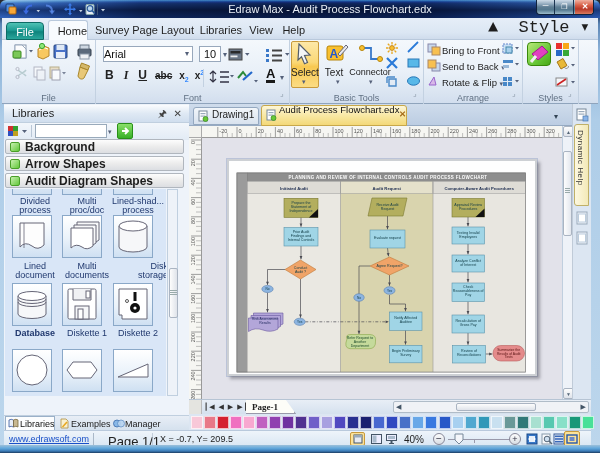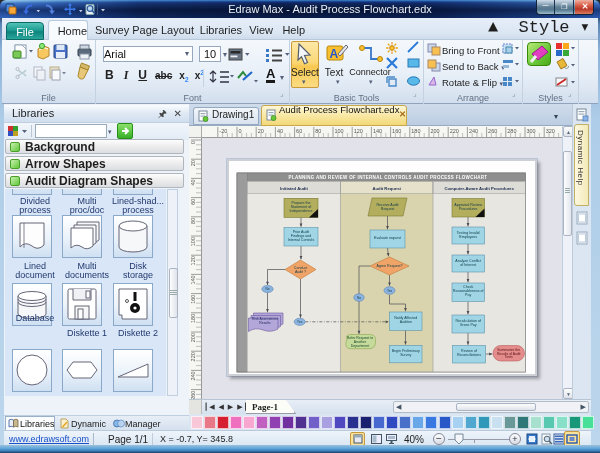--- a/index.html
+++ b/index.html
@@ -326,41 +326,41 @@
               <path d="M11 9 L33 9 L33 27 Q27 32 22 28 Q16 24 11 29 Z"></path>
               <path d="M8 12 L30 12 L30 30 Q24 35 19 31 Q13 27 8 32 Z" fill="#fff"></path>
             </g>
           </svg></div>
       <div class="ticon" style="left:108px;top:26px;"><svg width="38" height="41" viewBox="0 0 38 41">
             <path d="M5 10 L33 10 L33 31 A14 5 0 0 1 5 31 Z" fill="#f6f7f9" stroke="#667"></path>
             <ellipse cx="19" cy="10" rx="14" ry="5" fill="#fff" stroke="#667"></ellipse>
           </svg></div>
       <div class="tlabel" style="left:0px;top:73px;">Lined<br>document</div>
       <div class="tlabel" style="left:52px;top:73px;">Multi<br>documents</div>
-      <div class="tlabel" style="left:103px;top:73px;">Disk<br>storage</div>
+      <div class="tlabel" style="left:103px;top:73px;text-align:right;">Disk<br>storage</div>
       <div class="ticon" style="left:7px;top:94px;"><svg width="38" height="41" viewBox="0 0 38 41">
             <path d="M5 12 L33 12 L33 30 A14 4.5 0 0 1 5 30 Z" fill="#f6f7f9" stroke="#667"></path>
             <ellipse cx="19" cy="12" rx="14" ry="4.5" fill="#fff" stroke="#667"></ellipse>
             <path d="M5 15 A14 4.5 0 0 0 33 15 M5 18 A14 4.5 0 0 0 33 18" fill="none" stroke="#667"></path>
           </svg></div>
       <div class="ticon" style="left:57px;top:94px;"><svg width="38" height="41" viewBox="0 0 38 41">
             <rect x="5" y="5" width="28" height="30" rx="1.5" fill="#fff" stroke="#667"></rect>
             <path d="M10 5 L10 16 L28 16 L28 5" fill="#f0f1f4" stroke="#667"></path>
             <rect x="23" y="7" width="4" height="7" fill="#fff" stroke="#667"></rect>
             <rect x="12" y="22" width="14" height="13" fill="#f6f7f9" stroke="#667"></rect>
             <rect x="15" y="25" width="5" height="10" fill="#fff" stroke="#667"></rect>
           </svg></div>
       <div class="ticon" style="left:108px;top:94px;"><svg width="38" height="41" viewBox="0 0 38 41">
             <path d="M5 5 L33 5 L33 35 L8 35 L8 31 L5 31 Z" fill="#fff" stroke="#667"></path>
             <circle cx="21" cy="24" r="5" fill="#111"></circle>
             <circle cx="21" cy="24" r="1.6" fill="#fff"></circle>
             <rect x="19.5" y="8" width="3" height="9" fill="#111"></rect>
             <circle cx="13" cy="17" r="1.5" fill="none" stroke="#555"></circle>
           </svg></div>
-      <div class="tlabel" style="left:0px;top:125px;">Database</div>
+      <div class="tlabel" style="left:0px;top:140px;font-weight:bold;">Database</div>
       <div class="tlabel" style="left:52px;top:140px;">Diskette 1</div>
       <div class="tlabel" style="left:103px;top:140px;">Diskette 2</div>
       <div class="ticon" style="left:7px;top:160px;"><svg width="38" height="41" viewBox="0 0 38 41">
             <circle cx="19" cy="20" r="15" fill="#fff" stroke="#667"></circle>
           </svg></div>
       <div class="ticon" style="left:57px;top:160px;"><svg width="38" height="41" viewBox="0 0 38 41">
             <path d="M10 12 L28 12 L34 20 L28 28 L10 28 L4 20 Z" fill="#fff" stroke="#667"></path>
           </svg></div>
       <div class="ticon" style="left:108px;top:160px;"><svg width="38" height="41" viewBox="0 0 38 41">
             <path d="M4 27 L34 14 L34 27 Z" fill="#fff" stroke="#667"></path>
@@ -374,21 +374,21 @@
       <div style="position:absolute;left:1px;top:0px;width:50px;height:15px;background:#fcfdfe;border:1px solid #9ab0c8;border-bottom:none;"></div>
       <svg style="position:absolute;left:4px;top:2px;" width="11" height="11" viewBox="0 0 11 11">
           <path d="M1 2 Q3 0.5 5.5 2 L5.5 9 Q3 7.5 1 9 Z" fill="#e8eef8" stroke="#3858a0" stroke-width="0.8"></path>
           <path d="M10 2 Q8 0.5 5.5 2 L5.5 9 Q8 7.5 10 9 Z" fill="#c8b890" stroke="#7a6a40" stroke-width="0.8"></path>
         </svg>
       <div style="position:absolute;left:16px;top:3px;font-size:9px;color:#111;">Libraries</div>
       <svg style="position:absolute;left:55px;top:2px;" width="11" height="11" viewBox="0 0 11 11">
           <path d="M2 1 L7 1 L9 3 L9 10 L2 10 Z" fill="#f8f0d0" stroke="#b09040" stroke-width="0.8"></path>
           <path d="M3.5 9 L8 4" stroke="#e8a820" stroke-width="1.6"></path>
         </svg>
-      <div style="position:absolute;left:67px;top:3px;font-size:9px;color:#222;">Dynamic</div>
+      <div style="position:absolute;left:67px;top:3px;font-size:9px;color:#222;">Examples</div>
       <svg style="position:absolute;left:109px;top:2px;" width="12" height="11" viewBox="0 0 12 11">
           <circle cx="4" cy="5.5" r="3.5" fill="#88b8e8" stroke="#3868a8" stroke-width="0.8"></circle>
           <circle cx="8" cy="5.5" r="3.5" fill="#b8d4f0" stroke="#5888c0" stroke-width="0.8" opacity="0.9"></circle>
         </svg>
       <div style="position:absolute;left:121px;top:3px;font-size:9px;color:#222;">Manager</div>
     </div>
   </div>
 
   <div id="canvas" class="abs">
     <div id="doctabs" class="abs">
@@ -757,23 +757,23 @@
       </svg>
     <svg style="position:absolute;left:3px;top:127px;" width="13" height="14" viewBox="0 0 13 14">
         <rect x="1" y="1" width="10" height="12" fill="#eef2f8" stroke="#9ab"></rect>
         <rect x="2.5" y="3" width="7" height="8" fill="#fff" stroke="#bcd"></rect>
       </svg>
   </div>
 </div>
 <div id="statusbar" class="abs">
   <a style="position:absolute;left:5px;top:3px;color:#1a50c8;text-decoration:underline;font-size:9px;">www.edrawsoft.com</a>
   <div style="position:absolute;left:89px;top:2px;width:1px;height:12px;background:#aab8c8;"></div>
-  <div style="position:absolute;left:104px;top:3px;font-size:10px;color:#222;">Page 1/1</div>
+  <div style="position:absolute;left:104px;top:3px;font-size:13px;color:#222;">Page 1/1</div>
   <div style="position:absolute;left:148px;top:2px;width:1px;height:12px;background:#aab8c8;opacity:0.6;"></div>
-  <div style="position:absolute;left:156px;top:3px;font-size:9px;color:#222;">X = -0.7, Y= 345.8</div>
+  <div style="position:absolute;left:156px;top:3px;font-size:9px;color:#222;">X = -0.7, Y= 209.5</div>
   <div style="position:absolute;left:346px;top:1px;width:15px;height:14px;background:#fbe29a;border:1px solid #c89a3c;border-radius:2px;"></div>
   <svg style="position:absolute;left:349px;top:3px;" width="10" height="10" viewBox="0 0 10 10">
       <rect x="1" y="1" width="8" height="8" fill="#e8ecf2" stroke="#456"></rect>
       <rect x="1" y="1" width="8" height="2.5" fill="#9ab"></rect>
     </svg>
   <svg style="position:absolute;left:367px;top:3px;" width="11" height="10" viewBox="0 0 11 10">
       <rect x="0.5" y="0.5" width="10" height="9" fill="#eef" stroke="#456"></rect>
       <rect x="1.5" y="1.5" width="4" height="7" fill="#abc"></rect>
     </svg>
   <svg style="position:absolute;left:382px;top:3px;" width="11" height="10" viewBox="0 0 11 10">

